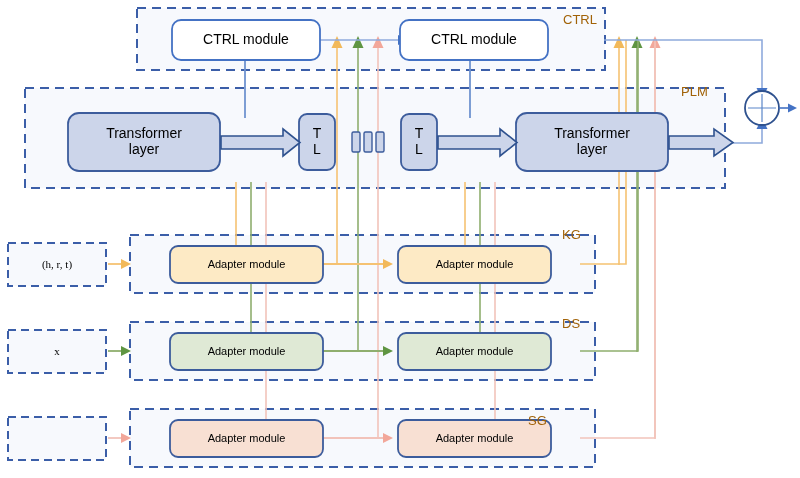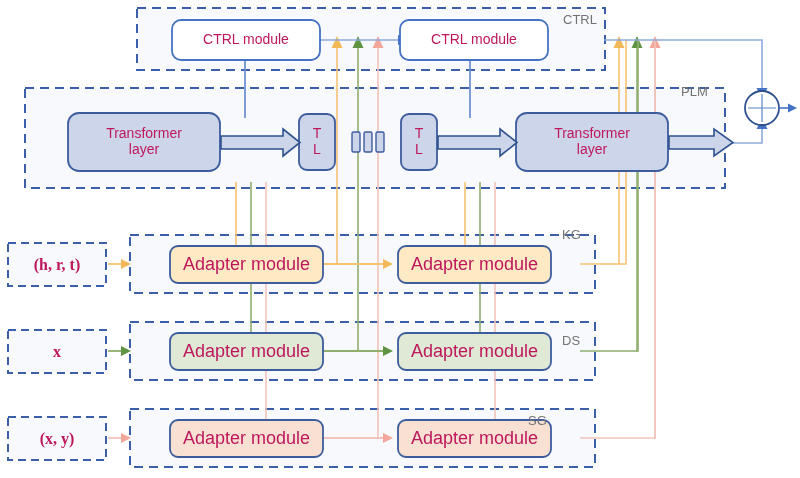--- a/index.html
+++ b/index.html
@@ -4,38 +4,38 @@
 <style>
   html,body{margin:0;padding:0;background:#ffffff;}
   body{font-family:"Liberation Sans", sans-serif;}
   #stage{position:relative;width:800px;height:478px;background:#ffffff;overflow:hidden;}
   #svgroot{position:absolute;left:0;top:0;width:800px;height:478px;}
 
   .grp-label{
     position:absolute;
     font-family:"Liberation Sans", sans-serif;
     font-size:13px;
-    color:#737373;
+    color:#a16207;
     white-space:nowrap;
   }
   .node-text{
     position:absolute;
     display:flex;
     align-items:center;
     justify-content:center;
     text-align:left;
     font-family:"Liberation Sans", sans-serif;
-    color:#be185d;
+    color:#000000;
     pointer-events:none;
     line-height:1.12;
   }
   .t-big{font-size:14px;}
-  .t-mid{font-size:18px;}
+  .t-mid{font-size:11px;}
   .t-tl{font-size:14px;}
-  .t-in{font-size:16px;font-family:"Liberation Serif", serif;font-weight:bold;}
+  .t-in{font-size:11px;font-family:"Liberation Serif", serif;}
 </style>
 </head>
 <body>
 
 <div id="stage">
 
   <svg id="svgroot" viewBox="0 0 800 478">
     <defs>
       <marker id="ah-blue" markerWidth="9" markerHeight="9" refX="7.5" refY="4.5" orient="auto">
         <path d="M0,0.6 L8.4,4.5 L0,8.4 Z" fill="#4472c4"></path>
@@ -202,21 +202,21 @@
       <path d="M323,438 L384,438" stroke="#f2c3ba" stroke-width="1.8" fill="none"></path>
       <path d="M383,433 L393,438 L383,443 Z" fill="#f2a79a"></path>
     </g>
     <rect x="170" y="420" width="153" height="37" rx="8" fill="#f8e0d3" stroke="#3c5c9c" stroke-width="1.8"></rect>
     <rect x="398" y="420" width="153" height="37" rx="8" fill="#f8e0d3" stroke="#3c5c9c" stroke-width="1.8"></rect>
   </svg>
 
   <div class="grp-label" style="left:563px;top:12px;">CTRL</div>
   <div class="grp-label" style="left:681px;top:84px;">PLM</div>
   <div class="grp-label" style="left:562px;top:227px;">KG</div>
-  <div class="grp-label" style="left:562px;top:333px;">DS</div>
+  <div class="grp-label" style="left:562px;top:316px;">DS</div>
   <div class="grp-label" style="left:528px;top:413px;">SG</div>
 
   <div class="node-text t-big" style="left:172px;top:20px;width:148px;height:40px;">CTRL module</div>
   <div class="node-text t-big" style="left:400px;top:20px;width:148px;height:40px;">CTRL module</div>
 
   <div class="node-text t-big" style="left:68px;top:113px;width:152px;height:58px;flex-direction:column;">
     <span>Transformer</span>
     <span>layer</span>
   </div>
   <div class="node-text t-big" style="left:516px;top:113px;width:152px;height:58px;flex-direction:column;">
@@ -228,21 +228,20 @@
     <span>T</span>
     <span>L</span>
   </div>
   <div class="node-text t-tl" style="left:401px;top:114px;width:36px;height:56px;flex-direction:column;">
     <span>T</span>
     <span>L</span>
   </div>
 
   <div class="node-text t-in" style="left:8px;top:243px;width:98px;height:43px;">(h, r, t)</div>
   <div class="node-text t-in" style="left:8px;top:330px;width:98px;height:43px;">x</div>
-  <div class="node-text t-in" style="left:8px;top:417px;width:98px;height:43px;">(x, y)</div>
 
   <div class="node-text t-mid" style="left:170px;top:246px;width:153px;height:37px;">Adapter module</div>
   <div class="node-text t-mid" style="left:398px;top:246px;width:153px;height:37px;">Adapter module</div>
 
   <div class="node-text t-mid" style="left:170px;top:333px;width:153px;height:37px;">Adapter module</div>
   <div class="node-text t-mid" style="left:398px;top:333px;width:153px;height:37px;">Adapter module</div>
 
   <div class="node-text t-mid" style="left:170px;top:420px;width:153px;height:37px;">Adapter module</div>
   <div class="node-text t-mid" style="left:398px;top:420px;width:153px;height:37px;">Adapter module</div>
 

